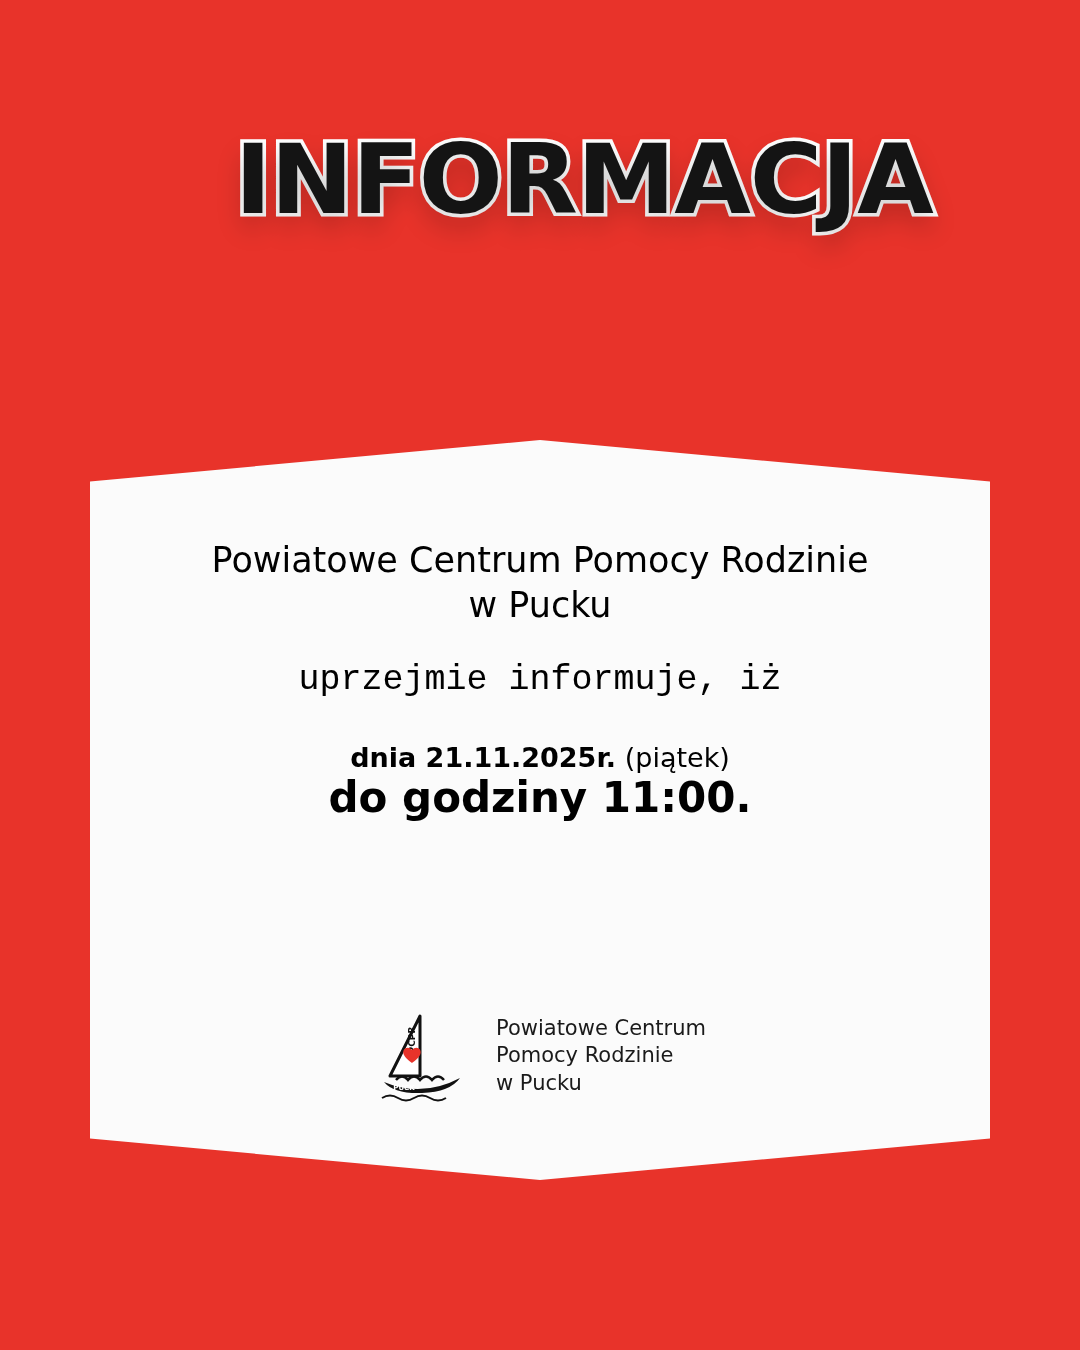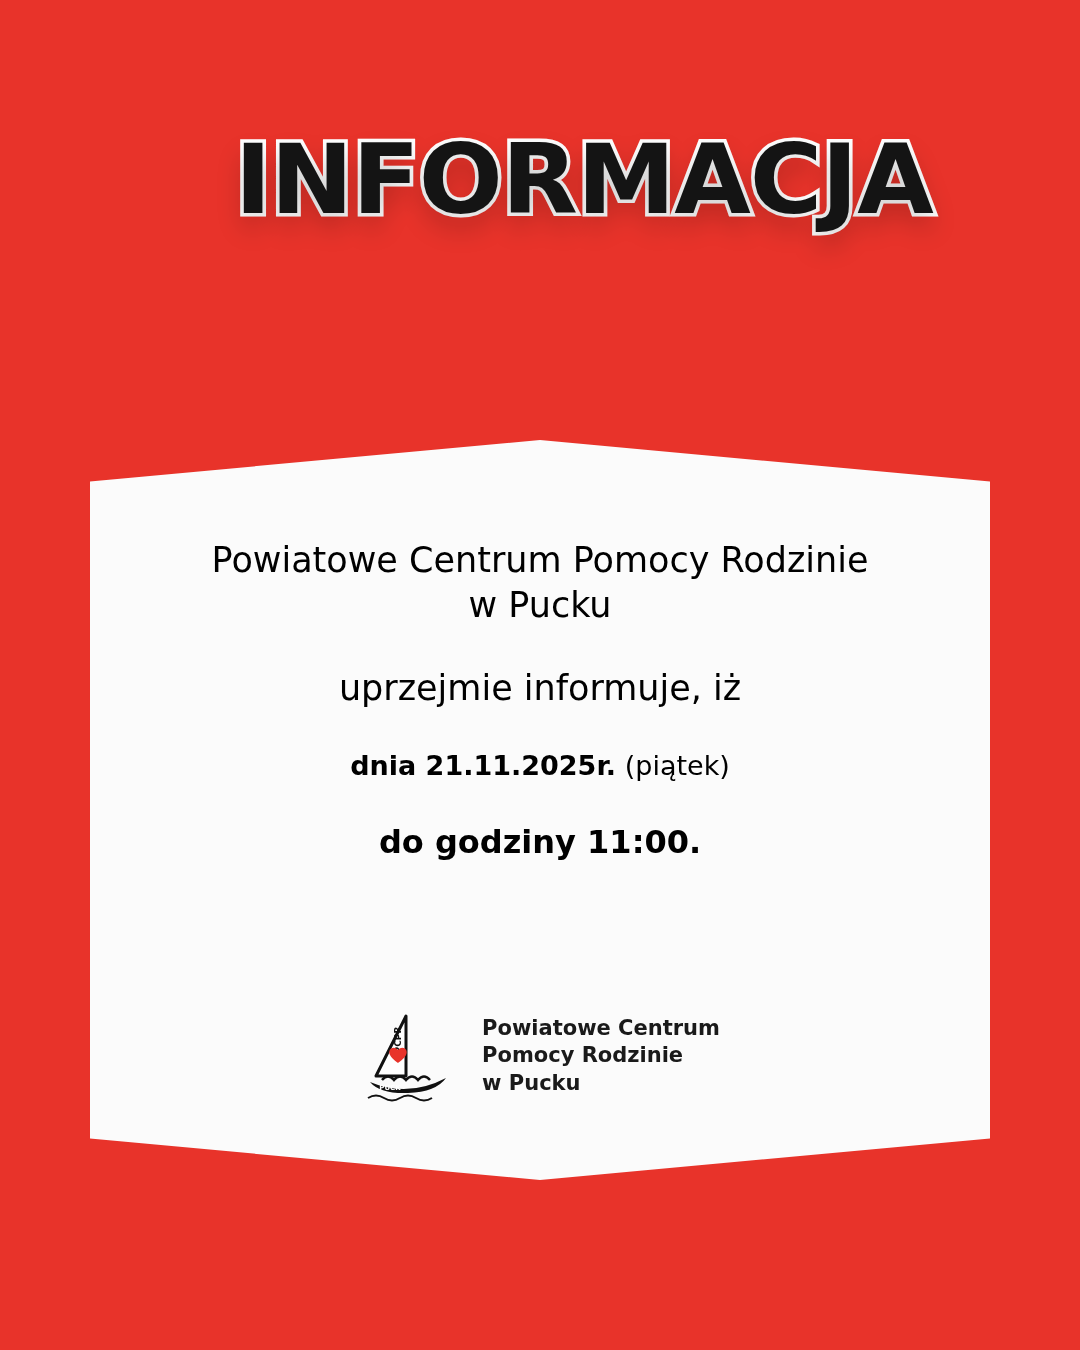--- a/index.html
+++ b/index.html
@@ -70,60 +70,60 @@
   }
   .l-org {
     font-size: 35px;
     line-height: 1.28;
     font-weight: 400;
     max-width: 760px;
   }
   .l-intro {
     font-size: 35px;
     font-weight: 400;
-    margin-top: 40px;
+    margin-top: 32px;
+    font-family: Liberation Mono, monospace;
   }
   .l-date {
     font-size: 27px;
     font-weight: 400;
     margin-top: 42px;
   }
   .l-date b {
     font-weight: 700;
   }
   .l-body {
     font-size: 35px;
     font-weight: 700;
     margin-top: 42px;
   }
   .l-hour {
-    font-size: 32px;
+    font-size: 42px;
     font-weight: 700;
-    margin-top: 42px;
   }
 
   
   .logo-row {
     position: absolute;
     left: 0;
     bottom: 78px;
     width: 900px;
     display: flex;
     align-items: center;
     justify-content: center;
     gap: 26px;
   }
   .logo-mark {
     width: 96px;
     height: 92px;
     flex: 0 0 auto;
   }
   .logo-text {
     font-family: "DejaVu Sans", sans-serif;
-    font-weight: 700;
+    font-weight: 400;
     font-size: 21px;
     line-height: 1.3;
     color: #1a1a1a;
     text-align: left;
   }
 </style>
 </head>
 <body>
 
 <div class="title-wrap">

